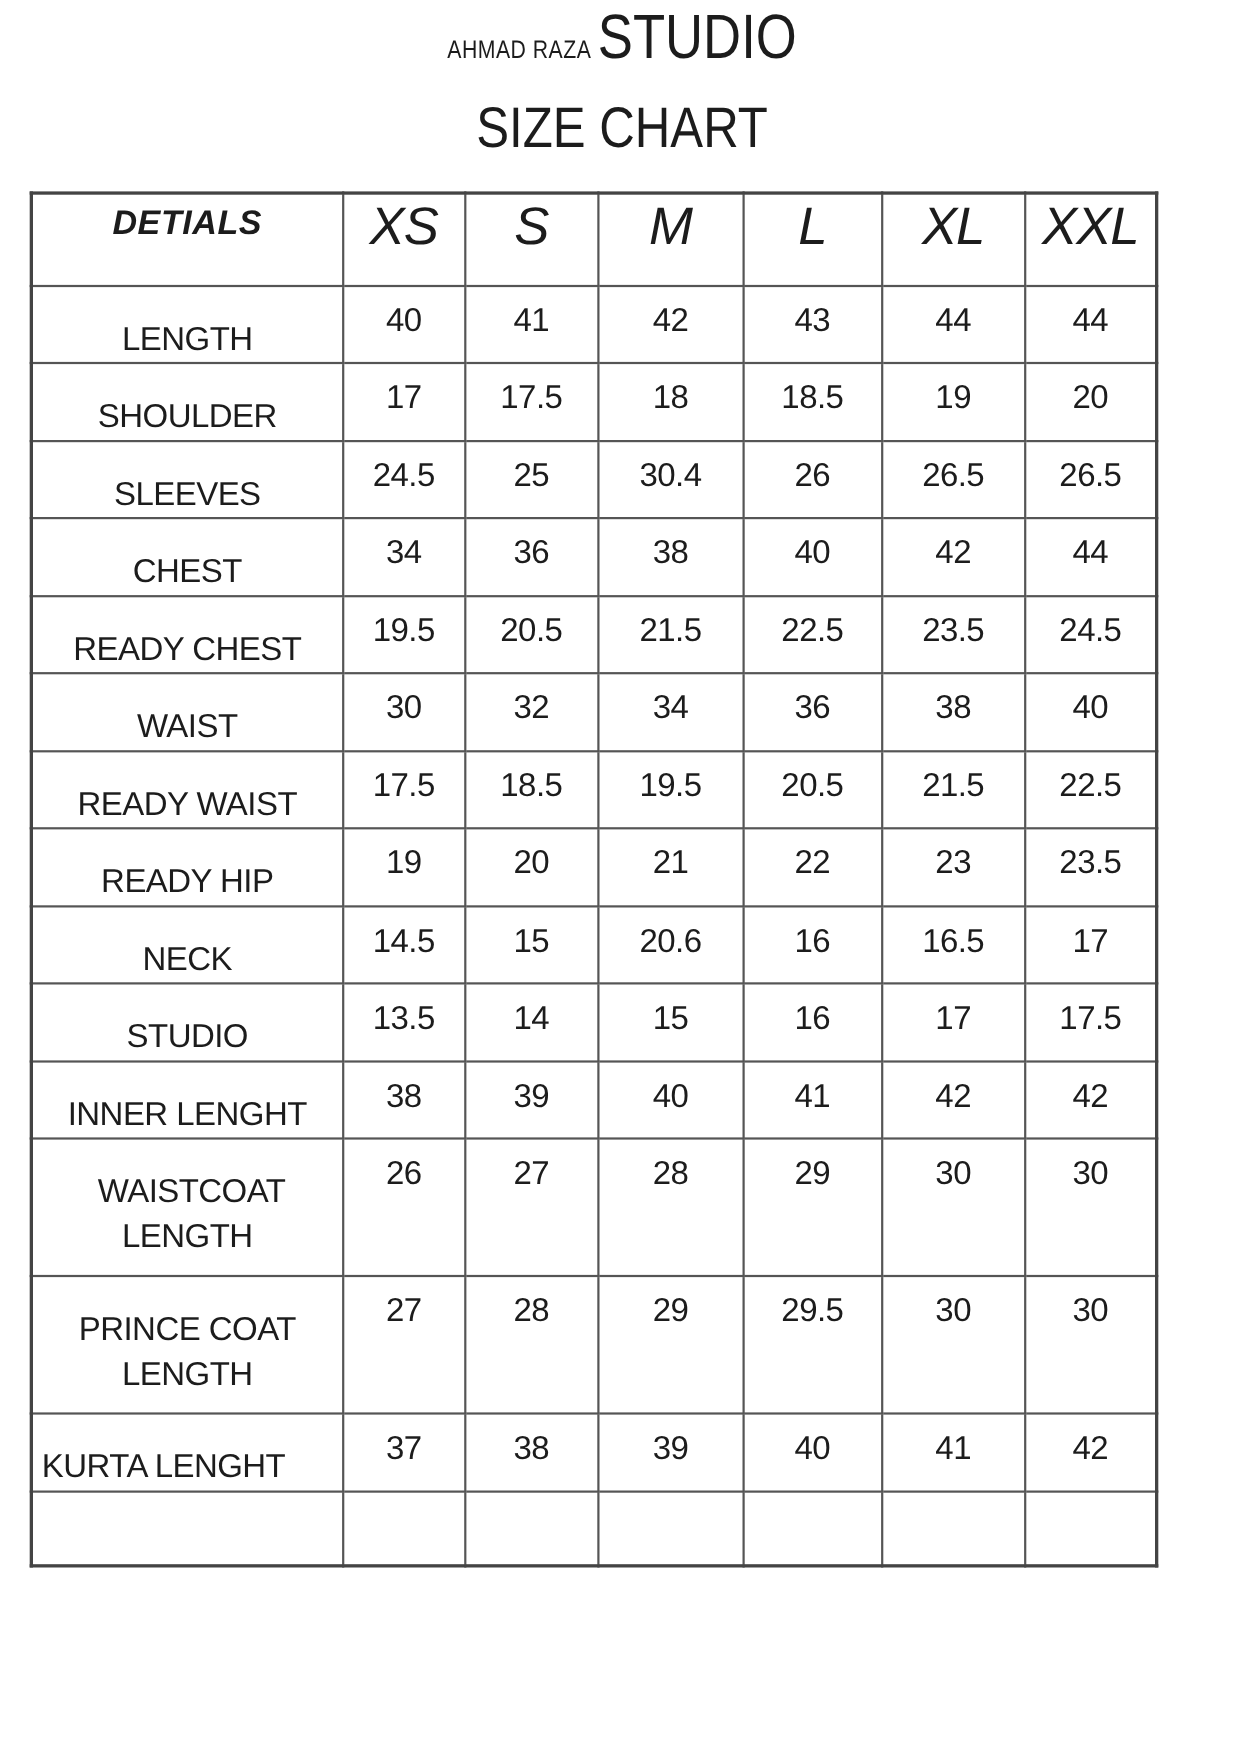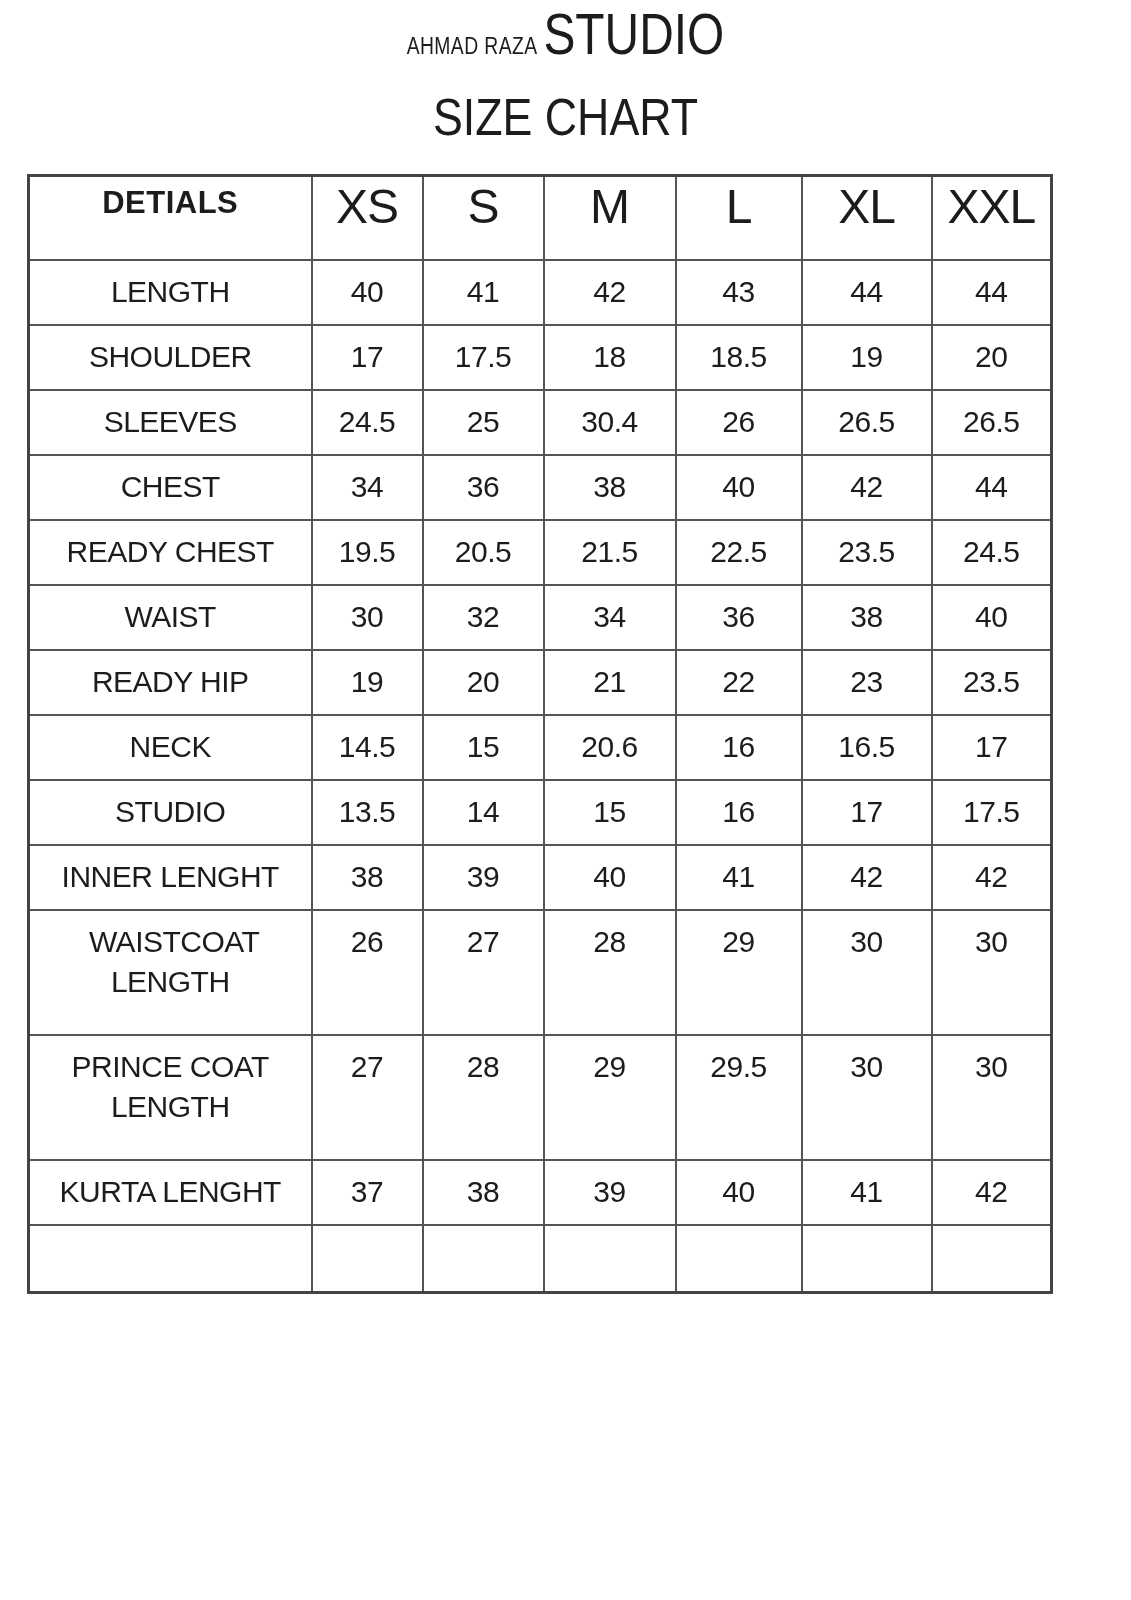--- a/index.html
+++ b/index.html
@@ -55,20 +55,21 @@
   .size-chart th, .size-chart td {
     border: 2px solid #555555;
     padding: 0;
     background: #ffffff;
   }
   
   .size-chart thead tr { height: 84px; }
   .size-chart th {
     vertical-align: middle;
     padding-bottom: 22px;
+    font-style: italic;
   }
   th.details-head {
     font-size: 31px;
     font-weight: 700;
     letter-spacing: 0.5px;
     padding-bottom: 30px;
   }
   th.size-head {
     font-size: 48px;
     font-weight: 400;
@@ -79,21 +80,21 @@
   .size-chart tbody tr.two-line { height: 125px; }
   .size-chart tbody tr.last-row { height: 68px; }
   .size-chart td {
     vertical-align: top;
     font-size: 30px;
     letter-spacing: -0.5px;
     line-height: 1.35;
   }
   td.label-cell {
     text-align: center;
-    padding-top: 11px;
+    padding-top: 28px;
     white-space: pre-wrap;
   }
   td.value-cell {
     text-align: center;
     padding-top: 11px;
   }
   
   .size-chart tbody tr:nth-child(14) td.label-cell,
   .size-chart tbody tr:nth-child(15) td.label-cell,
   .size-chart tbody tr:nth-child(16) td.label-cell {
@@ -181,20 +182,29 @@
       <tr>
         <td class="label-cell">WAIST</td>
         <td class="value-cell">30</td>
         <td class="value-cell">32</td>
         <td class="value-cell">34</td>
         <td class="value-cell">36</td>
         <td class="value-cell">38</td>
         <td class="value-cell">40</td>
       </tr>
       <tr>
+        <td class="label-cell">READY WAIST</td>
+        <td class="value-cell">17.5</td>
+        <td class="value-cell">18.5</td>
+        <td class="value-cell">19.5</td>
+        <td class="value-cell">20.5</td>
+        <td class="value-cell">21.5</td>
+        <td class="value-cell">22.5</td>
+      </tr>
+      <tr>
         <td class="label-cell">READY HIP</td>
         <td class="value-cell">19</td>
         <td class="value-cell">20</td>
         <td class="value-cell">21</td>
         <td class="value-cell">22</td>
         <td class="value-cell">23</td>
         <td class="value-cell">23.5</td>
       </tr>
       <tr>
         <td class="label-cell">NECK</td>

